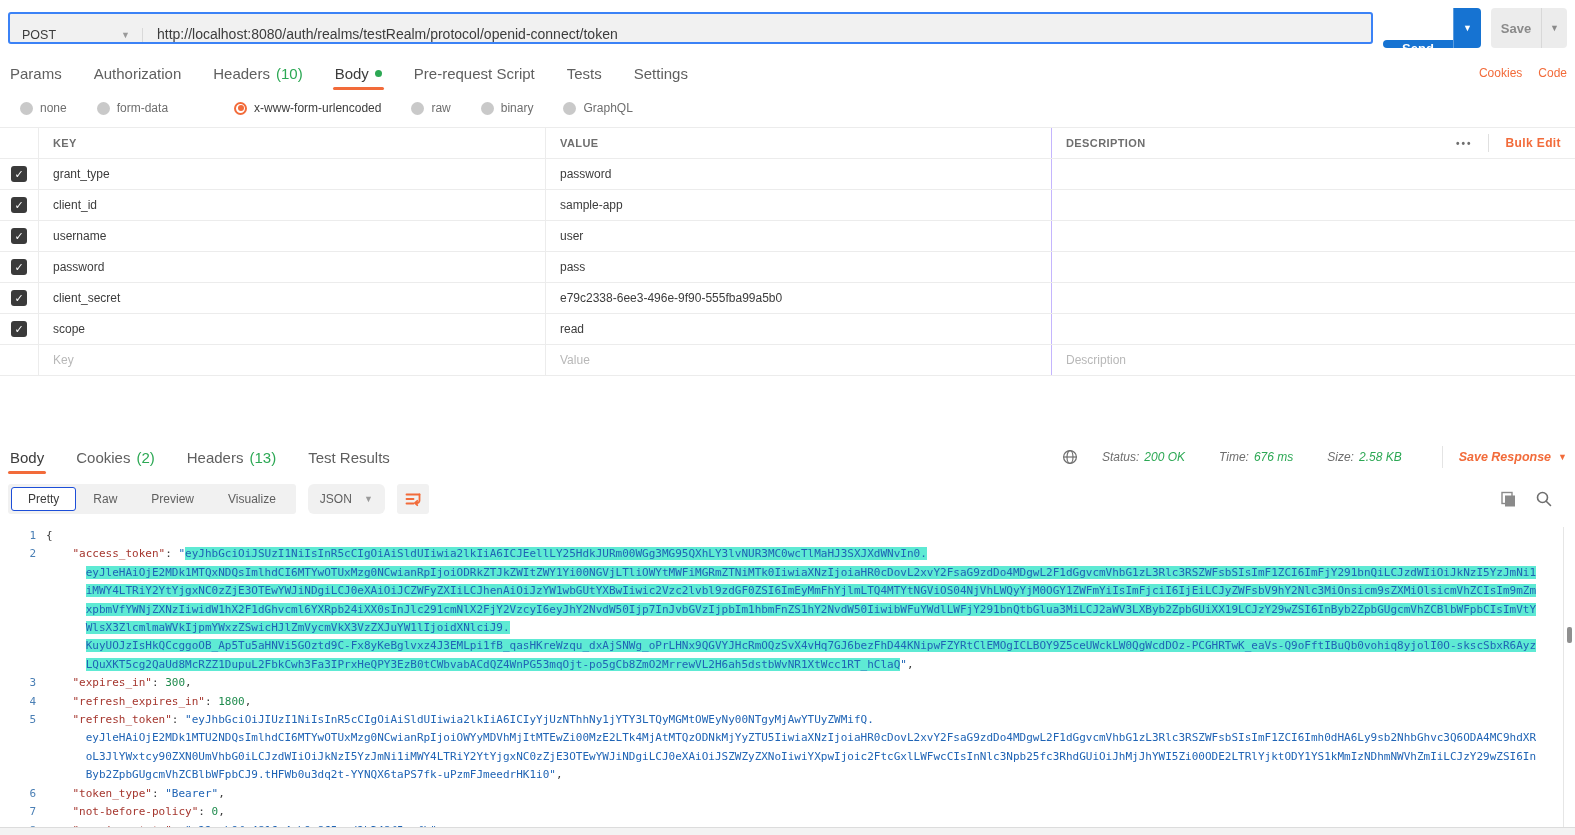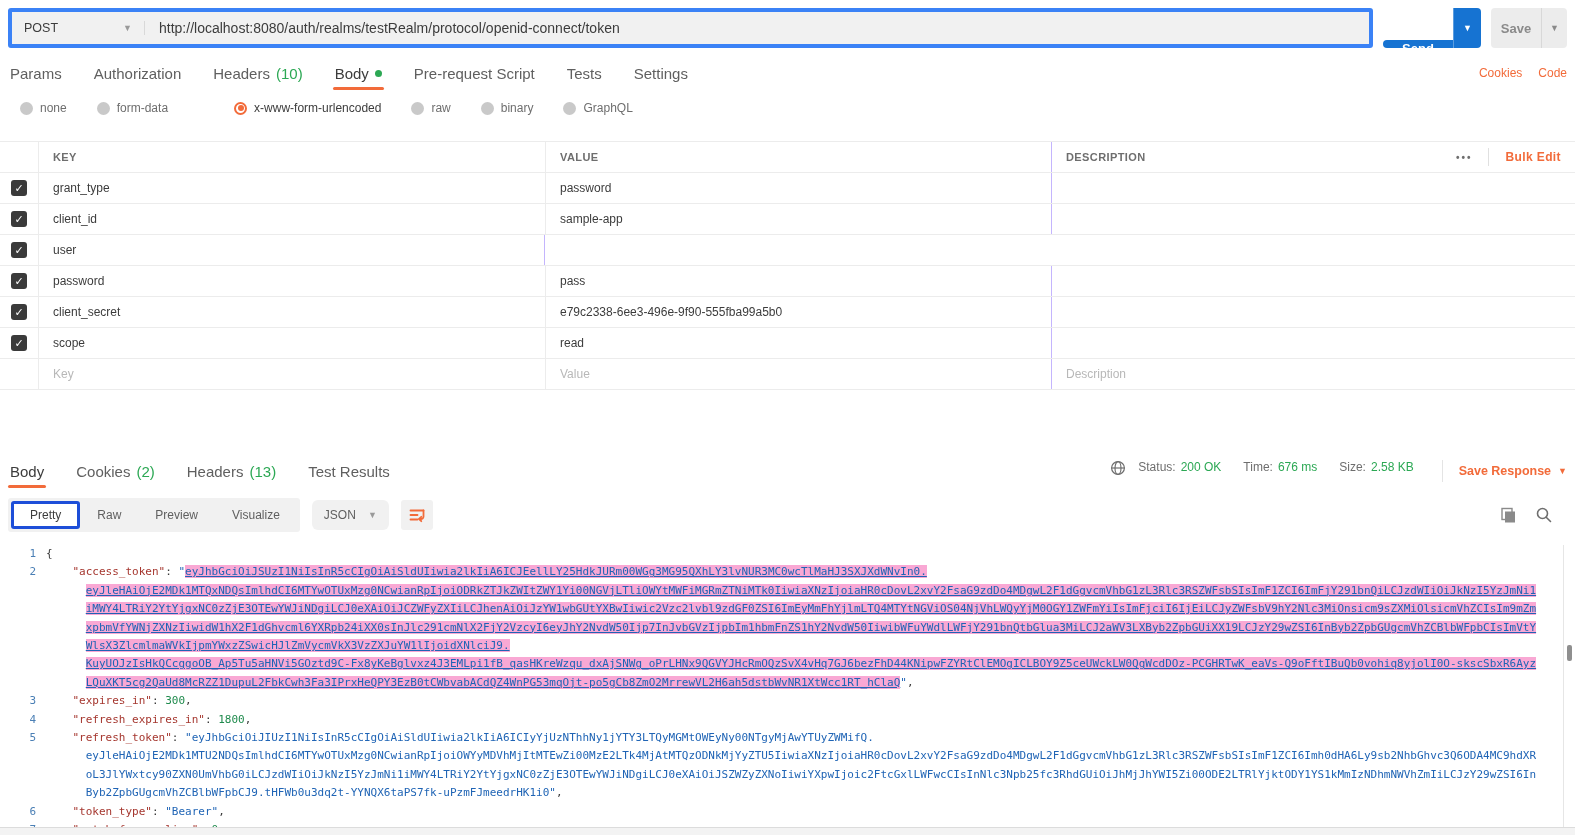--- a/index.html
+++ b/index.html
@@ -2,21 +2,21 @@
 <html><head>
 <meta charset="utf-8">
 <style>
   html,body{margin:0;padding:0;}
   body{
     width:1575px;height:835px;position:relative;overflow:hidden;background:#fff;
     font-family:"Liberation Sans",sans-serif;color:#3c3c3c;font-size:12px;
   }
   
   .topbar{display:flex;align-items:center;padding:8px 8px 0 8px;gap:10px;}
-  .urlgroup{flex:1;display:flex;height:40px;background:#f1f1f1;border:4px solid #3b82f6;border-radius:3px;align-items:center;box-sizing:border-box;}
+  .urlgroup{flex:1;display:flex;height:32px;background:#f1f1f1;border:2px solid #3b82f6;border-radius:3px;align-items:flex-end;box-sizing:border-box;}
   .method{width:108px;display:flex;align-items:center;justify-content:space-between;padding:0 12px;border-right:1px solid #d9d9d9;font-size:12.5px;cursor:pointer;}
   .caret{color:#9a9a9a;font-size:9px;}
   .url-input{flex:1;border:none;background:transparent;padding:0 14px;font-size:14px;color:#3c3c3c;outline:none;font-family:"Liberation Sans",sans-serif;}
   .btn-split{display:flex;height:40px;}
   .send{width:70px;background:#1673d2;color:#fff;font-weight:bold;font-size:13px;border:none;border-radius:4px 0 0 4px;cursor:pointer;margin-top:32px;}
   .send-caret{width:28px;background:#1673d2;color:#fff;border:none;border-left:1px solid rgba(255,255,255,.3);border-radius:0 4px 4px 0;font-size:9px;cursor:pointer;}
   .save{width:50px;background:#ececec;color:#8a8a8a;font-weight:bold;font-size:13px;border:none;border-radius:4px 0 0 4px;cursor:pointer;}
   .save-caret{width:26px;background:#ececec;color:#8a8a8a;border:none;border-left:1px solid #d8d8d8;border-radius:0 4px 4px 0;font-size:9px;cursor:pointer;}
   
   .tabs-row{display:flex;align-items:center;padding:0 8px;margin-top:10px;height:30px;}
@@ -29,56 +29,56 @@
   .top-links{display:flex;gap:16px;font-size:12px;color:#f26b3a;}
   .top-links span{cursor:pointer;}
   
   .modes{display:flex;align-items:center;gap:30px;padding:13px 8px 10px 20px;font-size:12px;color:#6e6e6e;}
   .mode{display:flex;align-items:center;gap:7px;cursor:pointer;}
   .rb{width:13px;height:13px;border-radius:50%;background:#c9c9c9;position:relative;box-sizing:border-box;}
   .mode.sel .rb{background:#fff;border:2px solid #f26b3a;}
   .mode.sel .rb::after{content:"";position:absolute;inset:1.5px;border-radius:50%;background:#f26b3a;}
   .mode.sel{color:#3c3c3c;margin-left:36px;}
   
-  .ptable{margin-top:16px;border-top:1px solid #ececec;font-size:12px;}
+  .ptable{margin-top:2px;border-top:1px solid #ececec;font-size:12px;}
   .trow{display:flex;height:31px;align-items:center;border-bottom:1px solid #ececec;box-sizing:border-box;}
   .c-check{width:38px;display:flex;align-items:center;justify-content:center;border-right:1px solid #ececec;height:100%;flex:none;}
   .c-key{width:507px;padding:0 14px;border-right:1px solid #ececec;height:100%;display:flex;align-items:center;box-sizing:border-box;flex:none;}
   .c-val{width:506px;padding:0 14px;border-right:1px solid #c4b5fd;height:100%;display:flex;align-items:center;box-sizing:border-box;flex:none;}
   .c-desc{flex:1;padding:0 14px;display:flex;align-items:center;height:100%;box-sizing:border-box;}
   .thead .c-key,.thead .c-val,.thead .c-desc{color:#6e6e6e;font-size:11px;font-weight:bold;letter-spacing:.4px;}
   .checkbox{width:16px;height:16px;background:#3a3a3a;border-radius:3px;color:#fff;font-size:11px;display:flex;align-items:center;justify-content:center;cursor:pointer;}
   .ph{color:#b8b8b8;}
   .bulk{color:#f26b3a;font-size:12px;cursor:pointer;white-space:nowrap;}
   .dots{color:#6e6e6e;letter-spacing:2px;font-size:10px;cursor:pointer;}
   .spacer{flex:1;}
   .vd{width:1px;height:18px;background:#e0e0e0;margin:0 16px;}
   
   .resp{margin-top:64px;}
   .resp-header{display:flex;align-items:center;padding:0 8px;height:34px;}
-  .meta{display:flex;align-items:flex-start;gap:12px;font-size:12px;color:#6e6e6e;}
+  .meta{display:flex;align-items:center;gap:24px;font-size:12px;color:#6e6e6e;font-style:italic;}
   .meta .pair{display:flex;gap:5px;margin-right:10px;white-space:nowrap;}
   .meta .gv{color:#2ca854;}
   .save-resp{color:#f26b3a;font-weight:bold;font-size:12.5px;display:flex;gap:7px;align-items:center;border-left:1px solid #e4e4e4;padding-left:16px;margin-left:6px;height:22px;cursor:pointer;white-space:nowrap;}
   .save-resp .caret{color:#f26b3a;}
   .resp-toolbar{display:flex;align-items:center;padding:10px 8px;gap:12px;}
   .views{display:flex;background:#f1f1f1;border-radius:3px;padding:3px;align-items:center;}
   .view{padding:4px 16px;font-size:12px;color:#5f5f5f;border-radius:3px;cursor:pointer;border:1px solid transparent;}
-  .view.active{background:#fff;border:3px solid #1d4ed8;color:#3c3c3c;}
+  .view.active{background:#fff;border:1px solid #1d4ed8;color:#3c3c3c;}
   .fmt{display:flex;align-items:center;gap:12px;background:#f1f1f1;border-radius:6px;height:30px;padding:0 12px;font-size:12px;color:#5f5f5f;cursor:pointer;box-sizing:border-box;}
   .wrapbtn{width:32px;height:30px;background:#f1f1f1;border-radius:3px;display:flex;align-items:center;justify-content:center;cursor:pointer;}
   .tool-right{margin-left:auto;display:flex;gap:18px;align-items:center;padding-right:14px;}
   .tool-right svg{cursor:pointer;}
   
   .code-area{position:relative;height:300px;overflow:hidden;font-family:"DejaVu Sans Mono",monospace;font-size:11px;line-height:18.4px;margin-top:3px;}
   .crow{display:flex;white-space:pre;}
   .ln{width:36px;text-align:right;color:#4a7fb5;flex:none;padding-right:10px;user-select:none;}
   .k{color:#a5362e;}
   .s{color:#1f64b5;}
-  .ss{color:#1f64b5;background:#f9a8d4;text-decoration:underline;}
+  .ss{color:#1f64b5;background:#5eead4;}
   .n{color:#1e8a4c;}
   .p{color:#3b3b3b;}
   .vline{position:absolute;top:0;bottom:0;right:11px;width:1px;background:#e6e6e6;}
   .thumb{position:absolute;right:3px;top:100px;width:5px;height:16px;background:#8f8f8f;border-radius:2px;cursor:pointer;}
   .footer{position:absolute;left:0;right:0;bottom:0;height:7px;background:#f3f3f3;border-top:1px solid #dcdcdc;}
 </style>
 </head>
 <body>
 
 <div class="topbar">
@@ -185,20 +185,21 @@
           <span class="checkbox">✓</span>
         </div>
         <div class="c-key">client_id</div>
         <div class="c-val">sample-app</div>
         <div class="c-desc"></div>
       </div>
       <div class="trow">
         <div class="c-check">
           <span class="checkbox">✓</span>
         </div>
+        <div class="c-key">username</div>
         <div class="c-val">user</div>
         <div class="c-desc"></div>
       </div>
       <div class="trow">
         <div class="c-check">
           <span class="checkbox">✓</span>
         </div>
         <div class="c-key">password</div>
         <div class="c-val">pass</div>
         <div class="c-desc"></div>

